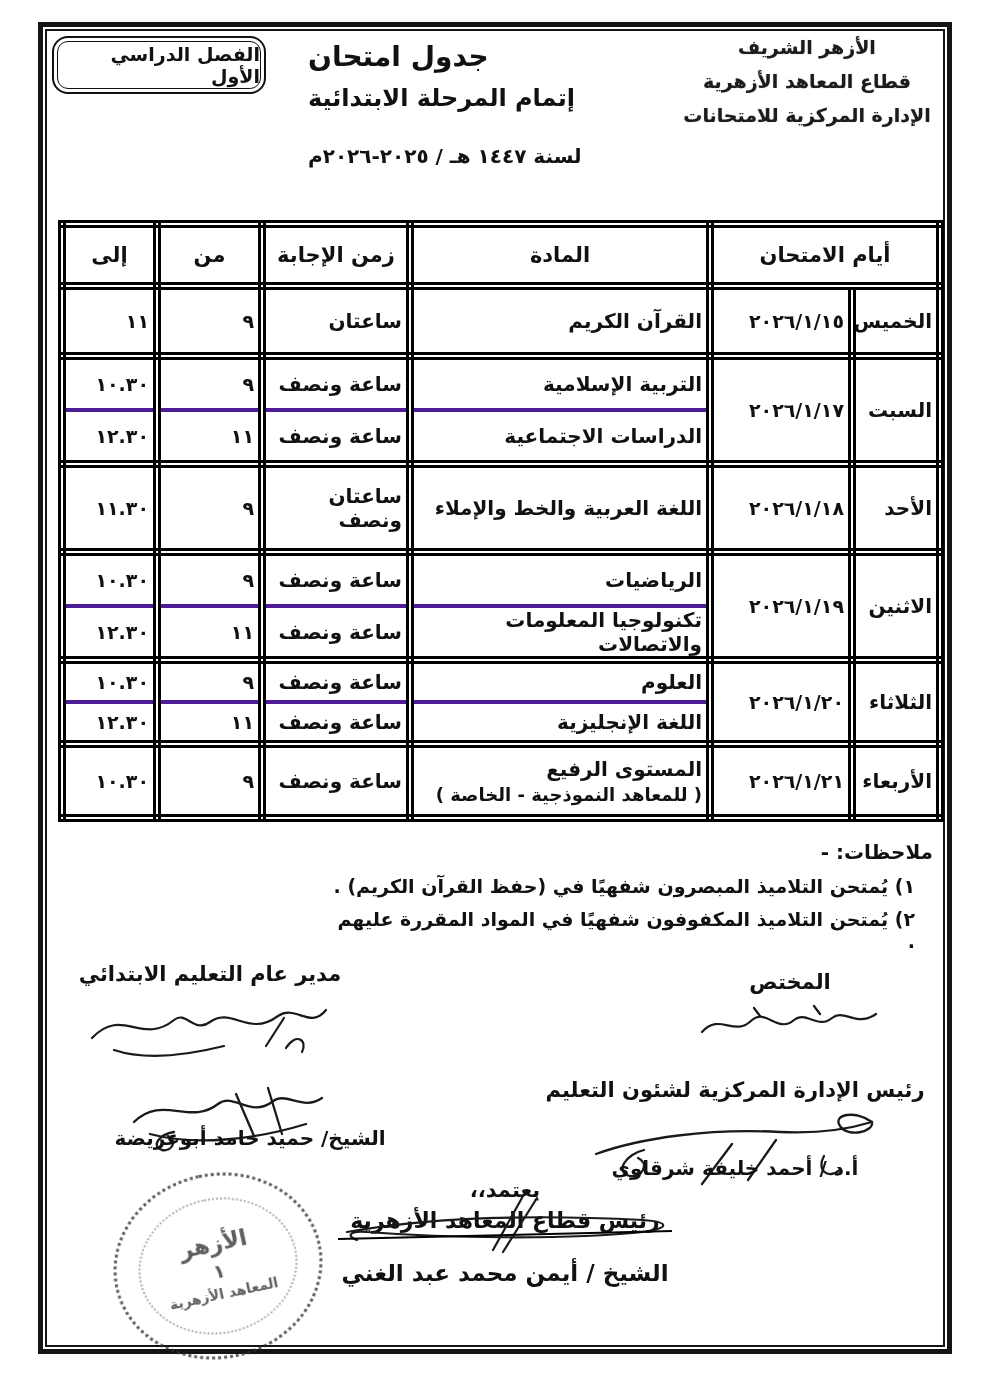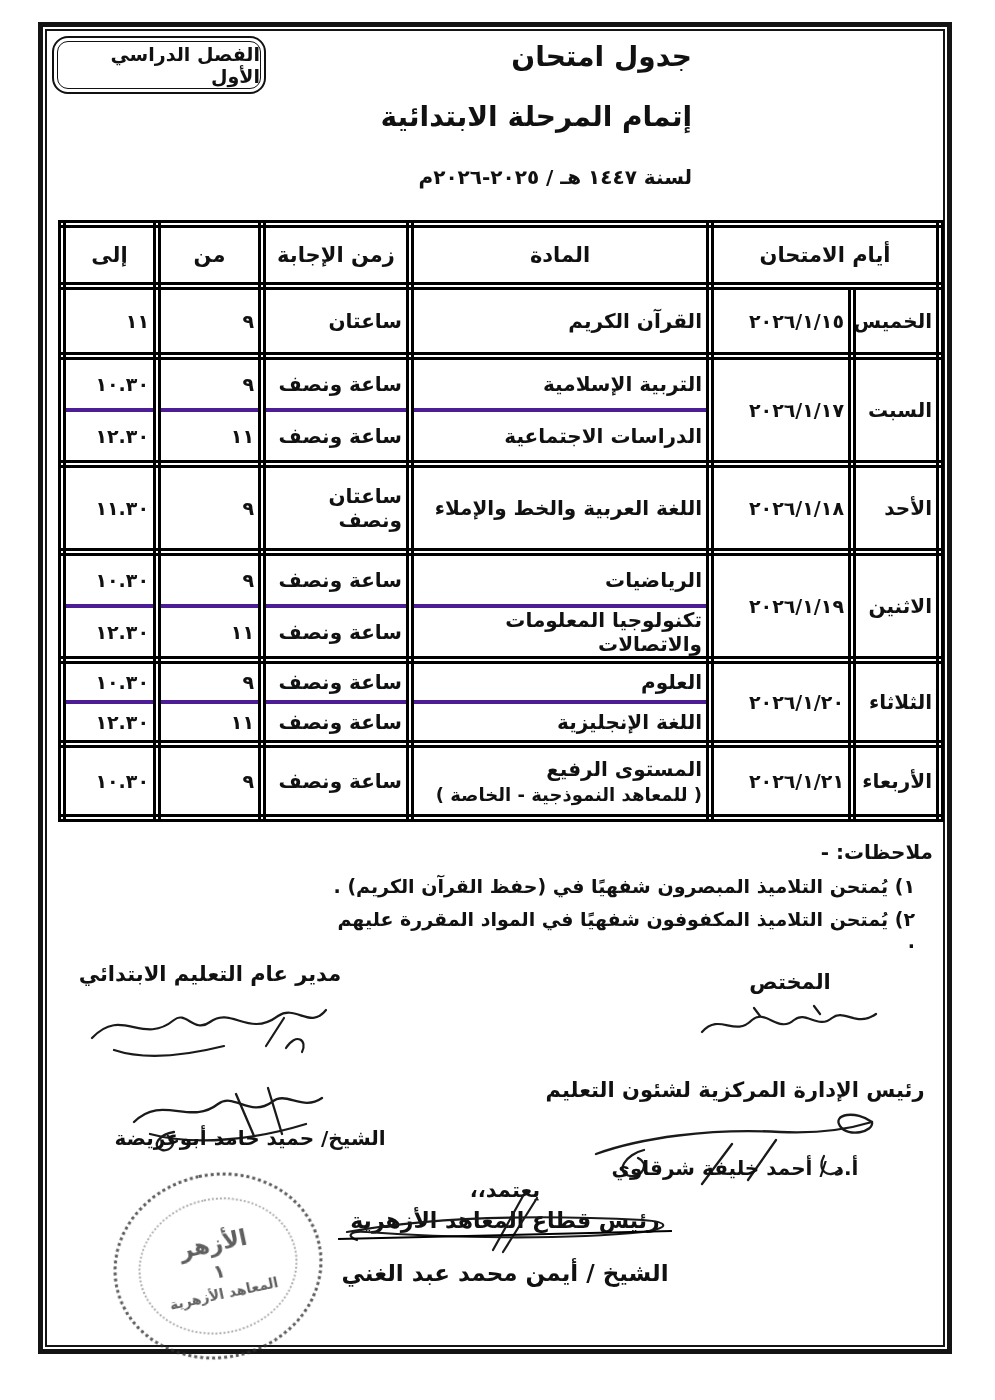--- a/index.html
+++ b/index.html
@@ -16,23 +16,23 @@
     border:2.5px solid #111; border-radius:16px; }
   .semester-box-inner { position:absolute; inset:3px; border:1.5px solid #111; border-radius:11px;
     display:flex; align-items:center; justify-content:center; font-size:19px; font-weight:bold;padding-left:20px; }
 
   
   .letterhead { position:absolute; left:678px; top:30px; width:258px; text-align:center;
     font-weight:bold; font-size:19px; line-height:1.8; color:#1c1c1c;
     text-shadow:0 0 1px rgba(40,40,40,.55); }
 
   
-  .title-block { position:absolute; left:308px; top:40px; width:384px; text-align:right; font-weight:bold; }
+  .title-block { position:absolute; left:308px; top:40px; width:384px; text-align:left; font-weight:bold; }
   .title-line1 { font-size:28px; }
-  .title-line2 { font-size:28px; margin-top:27px; }
+  .title-line2 { font-size:24px; margin-top:11px; }
   .title-line3 { font-size:20px; margin-top:32px; letter-spacing:.5px; }
 
   
   .exam-table { position:absolute; left:58px; top:220px; width:878px; border-collapse:collapse;
     table-layout:fixed; direction:rtl; font-weight:bold; }
   .exam-table th, .exam-table td { border:8px double #000; vertical-align:middle;
     padding:0 4px; font-size:20px; overflow:hidden; }
   .exam-table th { font-size:21px; height:54px; }
   td.num { font-size:19px; }
   td.date { font-size:19px; letter-spacing:.5px; }
@@ -84,20 +84,25 @@
 <div class="page">
 
   <div class="frame">
     <div class="frame-inner"></div>
   </div>
 
   <div class="semester-box">
     <div class="semester-box-inner">الفصل الدراسي الأول</div>
   </div>
 
+  <div class="letterhead">
+    <div>الأزهر الشريف</div>
+    <div>قطاع المعاهد الأزهرية</div>
+    <div>الإدارة المركزية للامتحانات</div>
+  </div>
 
   <div class="title-block">
     <div class="title-line1">جدول امتحان</div>
     <div class="title-line2">إتمام المرحلة الابتدائية</div>
     <div class="title-line3">لسنة ١٤٤٧ هـ / ٢٠٢٥-٢٠٢٦م</div>
   </div>
 
   <table class="exam-table">
     <colgroup>
       <col style="width:88px">

